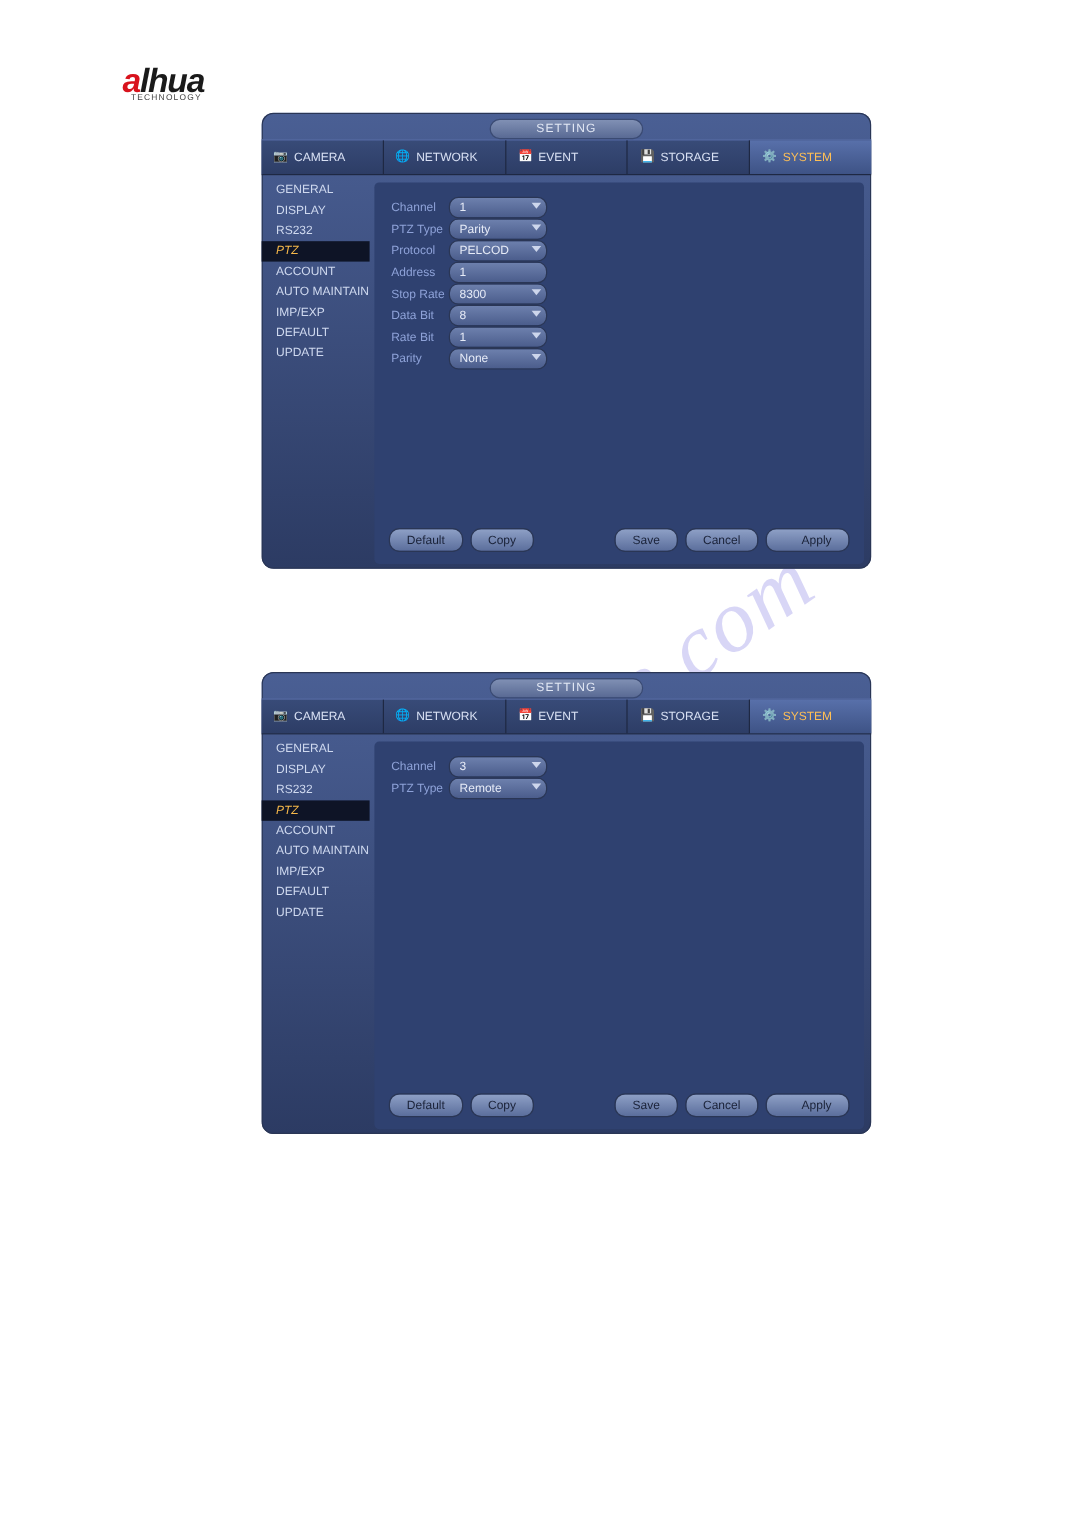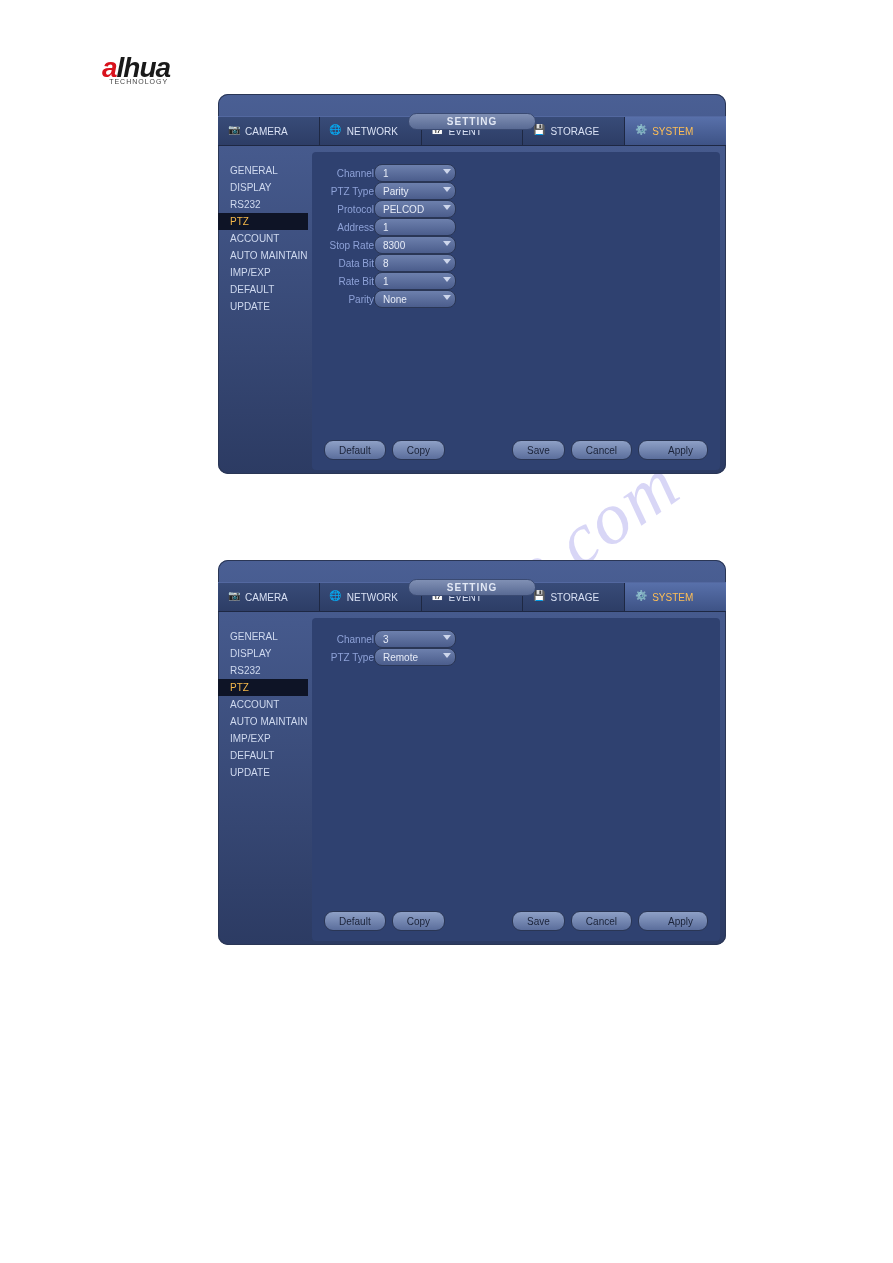--- a/index.html
+++ b/index.html
@@ -32,27 +32,27 @@
   .panel1 { left: 218px; top: 94px; height: 380px; }
   .panel2 { left: 218px; top: 560px; height: 385px; }
 
   .title-bar {
     height: 22px;
     text-align: center;
     position: relative;
   }
   .title-pill {
     display: inline-block;
-    margin-top: 19px;
+    margin-top: 5px;
     padding: 2px 38px;
     border-radius: 10px;
     background: linear-gradient(#8090b4, #596a94);
     color: #e2e8f5;
     font-size: 10px;
-    font-weight: bold;
+    font-weight: normal;
     letter-spacing: 1px;
     border: 1px solid #3a4a72;
   }
 
   .tabbar {
     display: flex;
     height: 28px;
     background: linear-gradient(#384b78, #2d3d66);
     border-top: 1px solid #5368a0;
     border-bottom: 1px solid #1e2843;
@@ -74,53 +74,53 @@
     color: #ffbf55;
   }
   .tab .icon { width: 14px; height: 14px; display:inline-block; }
 
   .body {
     display: flex;
     height: calc(100% - 50px);
   }
   .sidebar {
     width: 90px;
-    padding-top: 16px;
+    padding-top: 4px;
     font-size: 10px;
   }
   .sidebar-item {
     padding: 3px 0 3px 12px;
     color: #cfd9ef;
     cursor: pointer;
   }
   .sidebar-item.active {
     background: #0e1426;
     color: #f5b84a;
     margin-right: 0;
+    font-style: italic;
   }
 
   .content-wrap {
     flex: 1;
     padding: 6px 6px 6px 4px;
   }
   .content {
     background: #2f4170;
     border-radius: 4px;
     width: 100%;
     height: 100%;
     position: relative;
     padding: 12px 0 0 14px;
     box-sizing: border-box;
   }
   .form-row {
     display: flex;
     align-items: center;
     height: 18px;
     margin-bottom: 0px;
-    text-align: right;
   }
   .form-label {
     width: 48px;
     color: #8ea2d8;
     font-size: 10px;
   }
   .select {
     width: 72px;
     height: 16px;
     background: linear-gradient(#6d80ad, #4b5d8c);

